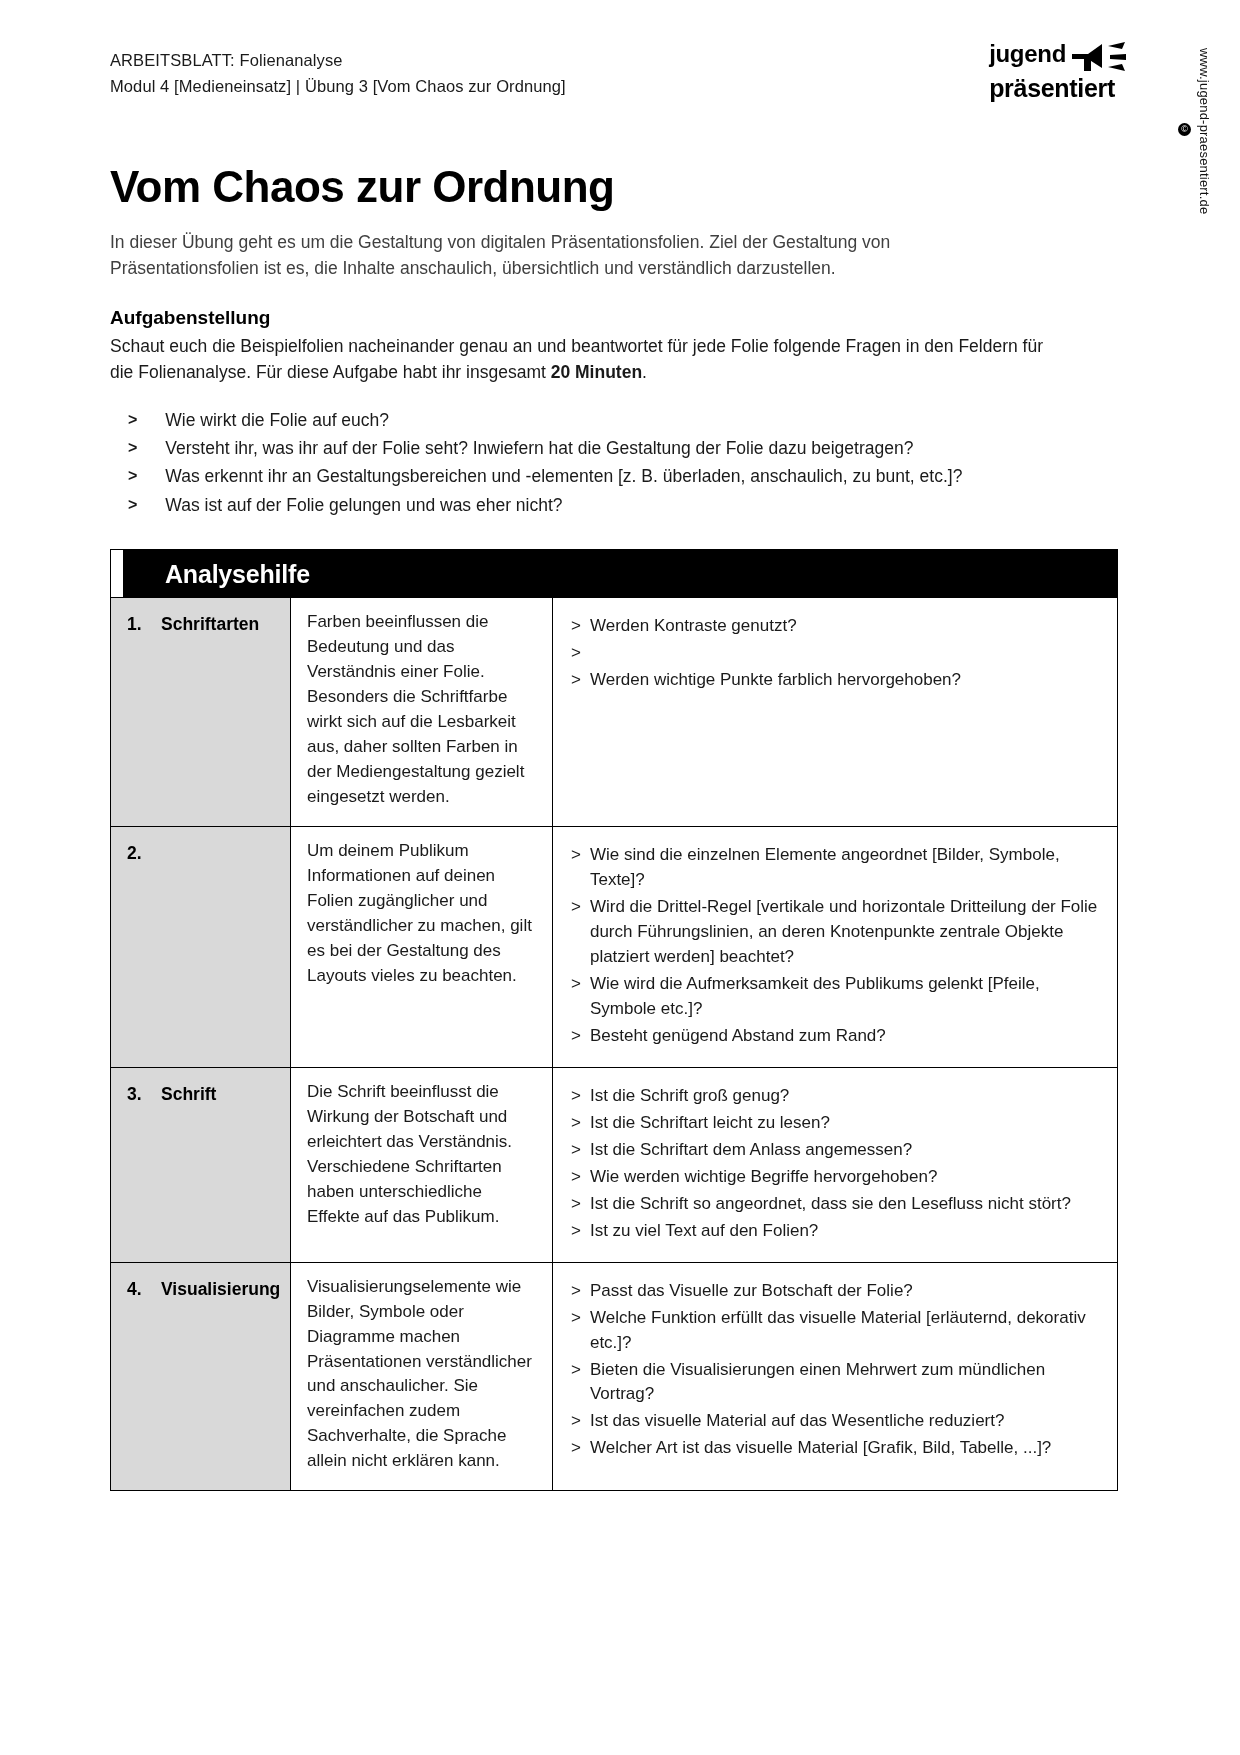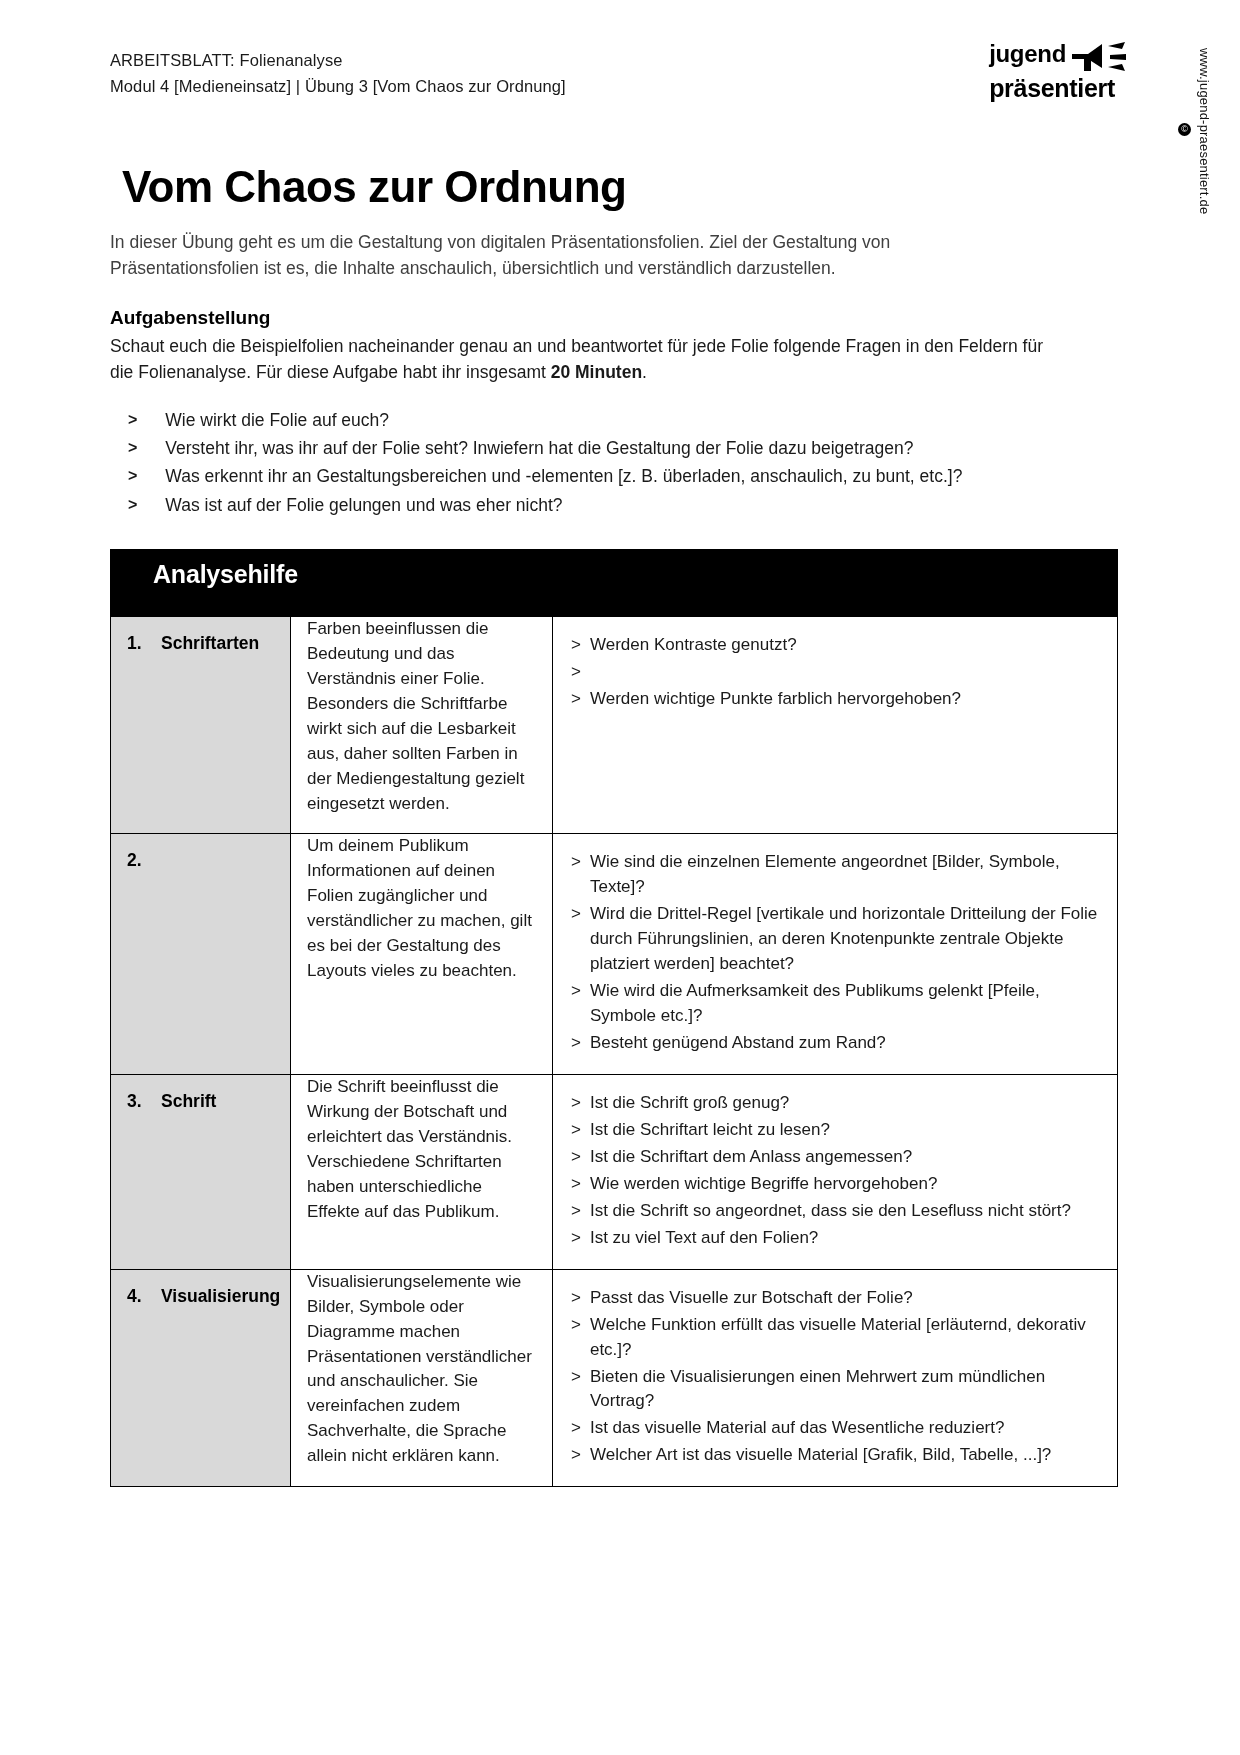--- a/index.html
+++ b/index.html
@@ -93,21 +93,21 @@
     line-height: 13px;
     text-align: center;
     margin-bottom: 3px;
   }
 
   
   h1.title {
     font-size: 44px;
     font-weight: bold;
     letter-spacing: -0.5px;
-    margin: 62px 0 18px 12px;
+    margin: 62px 0 18px 0;
     line-height: 1.08;
   }
 
   p.intro {
     font-size: 17.5px;
     line-height: 1.5;
     margin: 0 0 26px 0;
     max-width: 930px;
     color: #404040;
   }
@@ -149,22 +149,23 @@
   .table {
     border: 1.5px solid #000;
     width: 1008px;
     box-sizing: border-box;
   }
   .table-title {
     background: #000;
     color: #fff;
     font-size: 25px;
     font-weight: bold;
-    padding: 10px 0 27px 42px;
+    padding: 10px 0 8px 42px;
     letter-spacing: -0.2px;
+    margin-left: 12px;
   }
   .row {
     display: flex;
     border-top: 1.5px solid #000;
     align-items: stretch;
   }
   .row:first-of-type { border-top: none; }
   .cell-num {
     width: 180px;
     background: #d9d9d9;
@@ -173,21 +174,21 @@
     display: flex;
     gap: 16px;
     font-size: 17.5px;
     font-weight: bold;
     border-right: 1.5px solid #000;
   }
   .cell-num .n { width: 18px; }
   .cell-desc {
     width: 262px;
     box-sizing: border-box;
-    padding: 0 18px 16px 16px;
+    padding: 12px 18px 16px 16px;
     font-size: 17px;
     line-height: 1.47;
     border-right: 1.5px solid #000;
     color: #1a1a1a;
   }
   .cell-questions {
     flex: 1;
     box-sizing: border-box;
     padding: 16px 16px 16px 18px;
     font-size: 17px;

